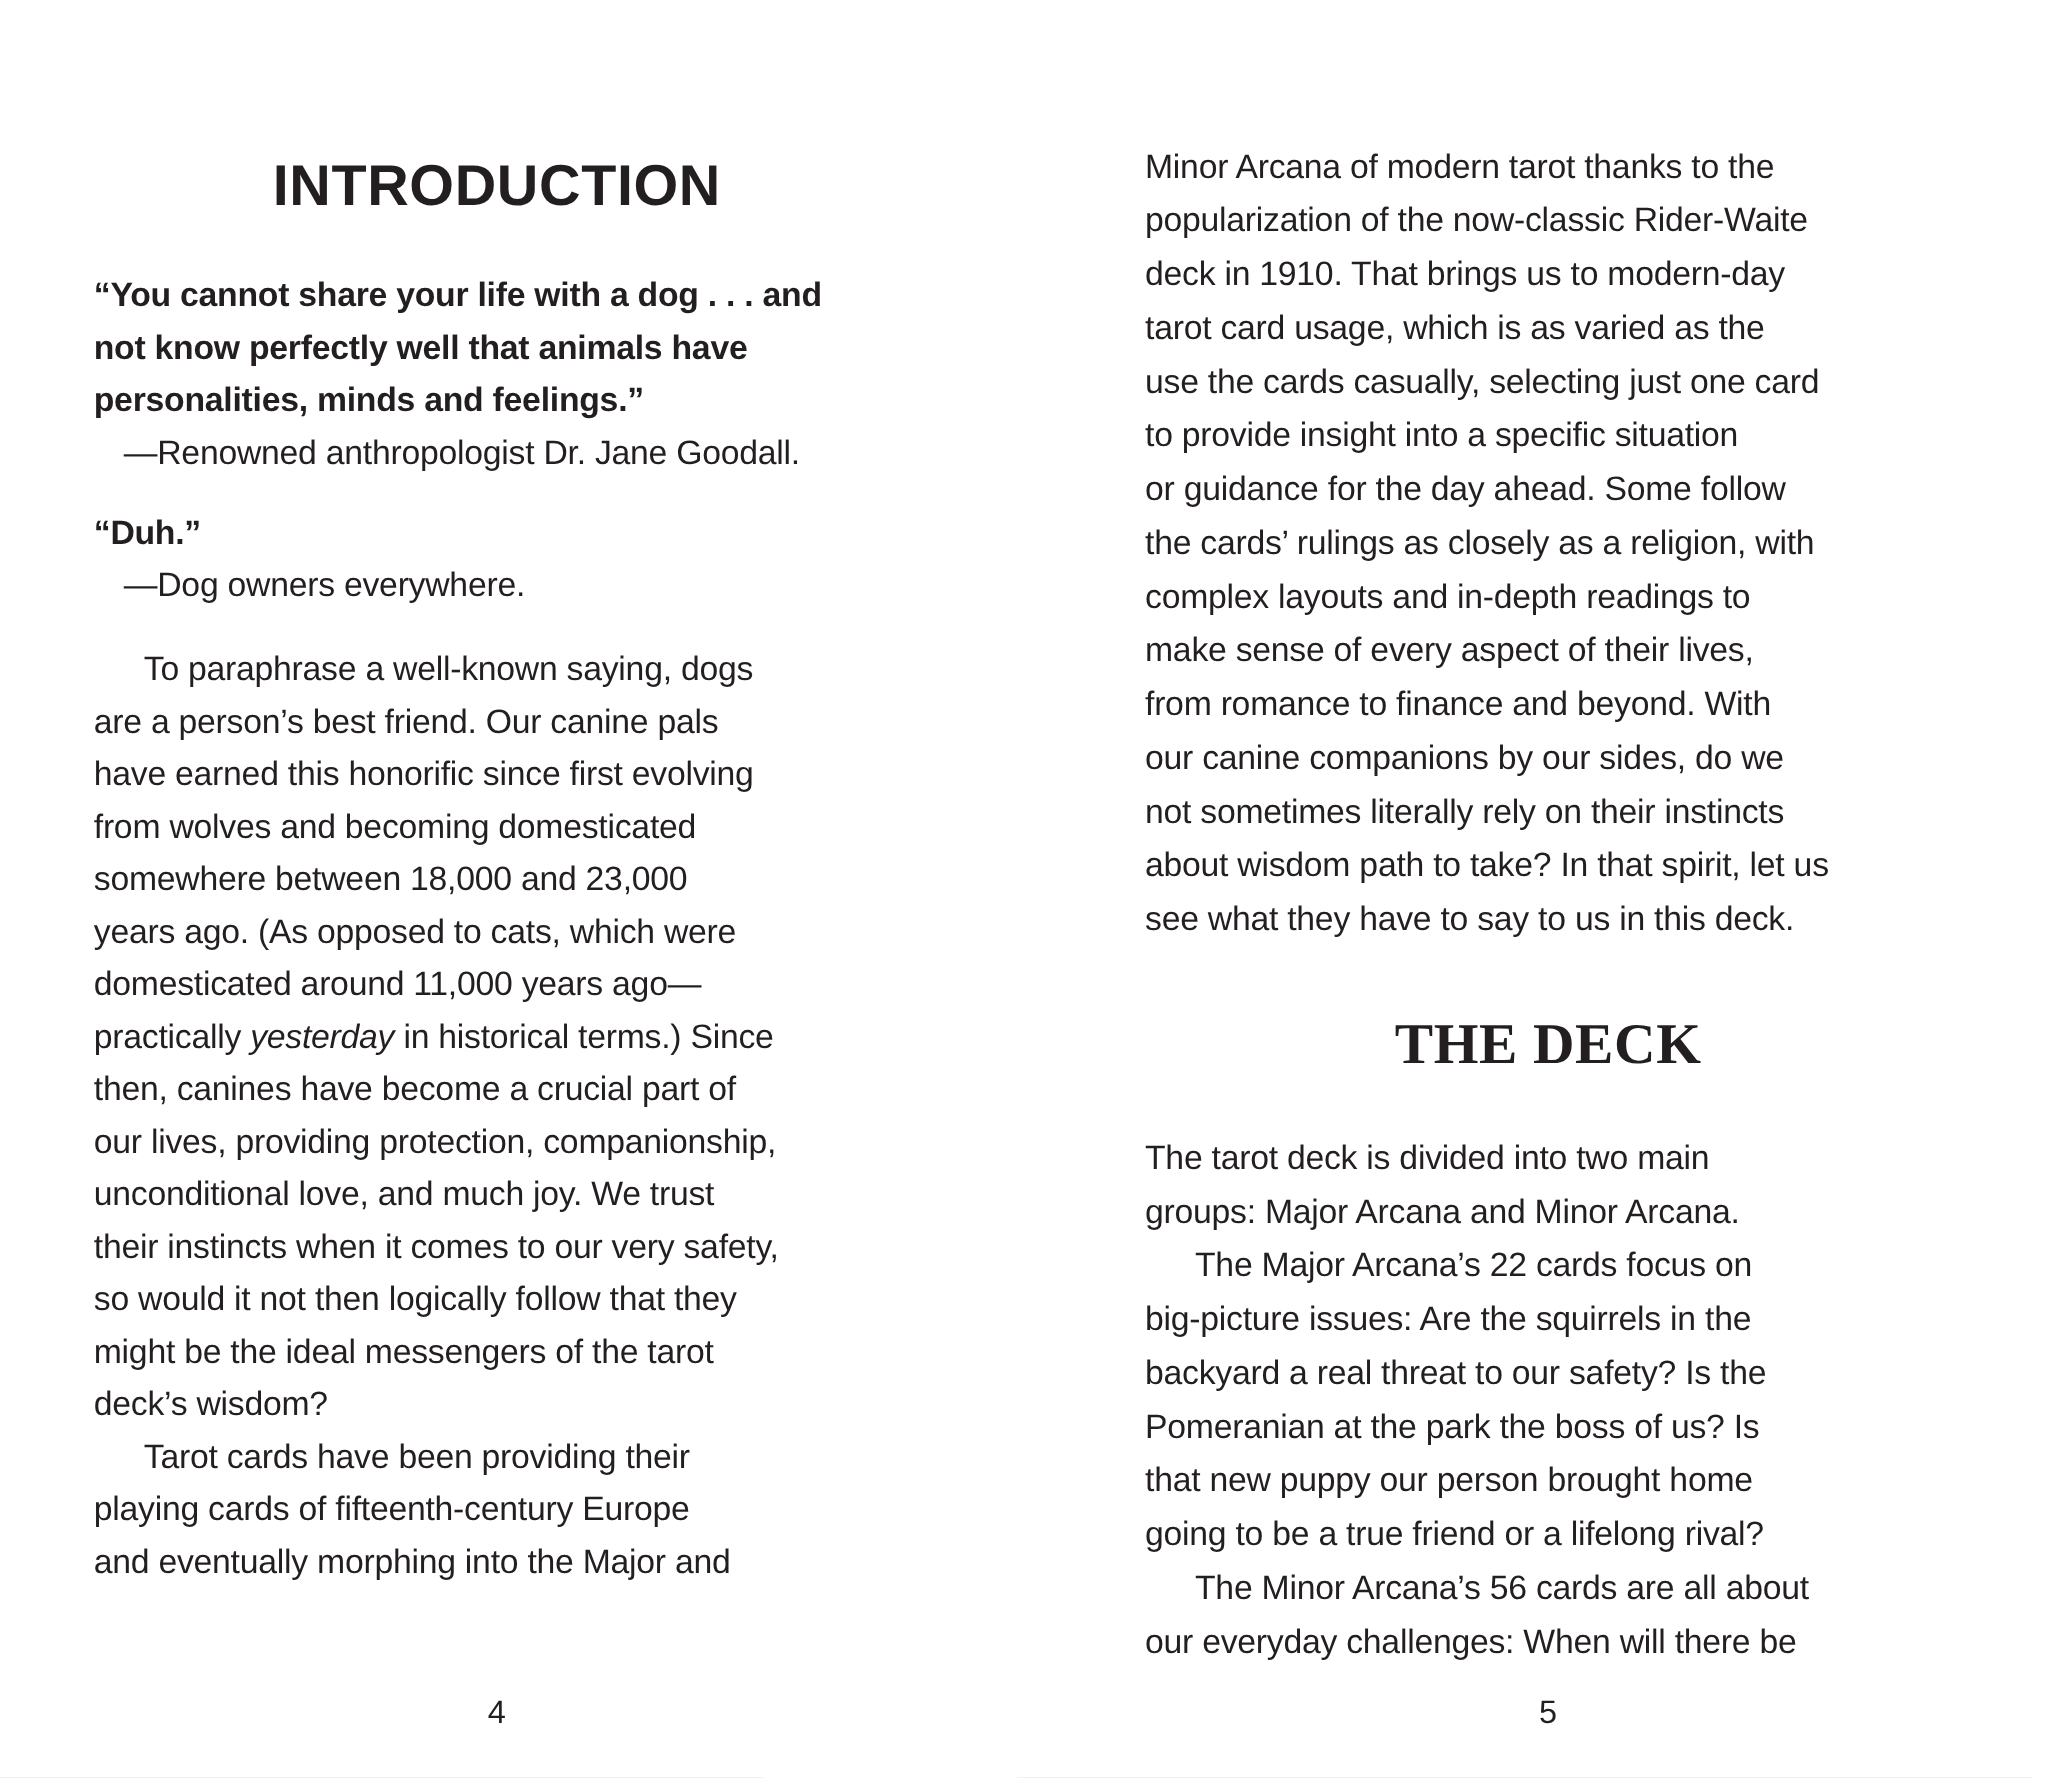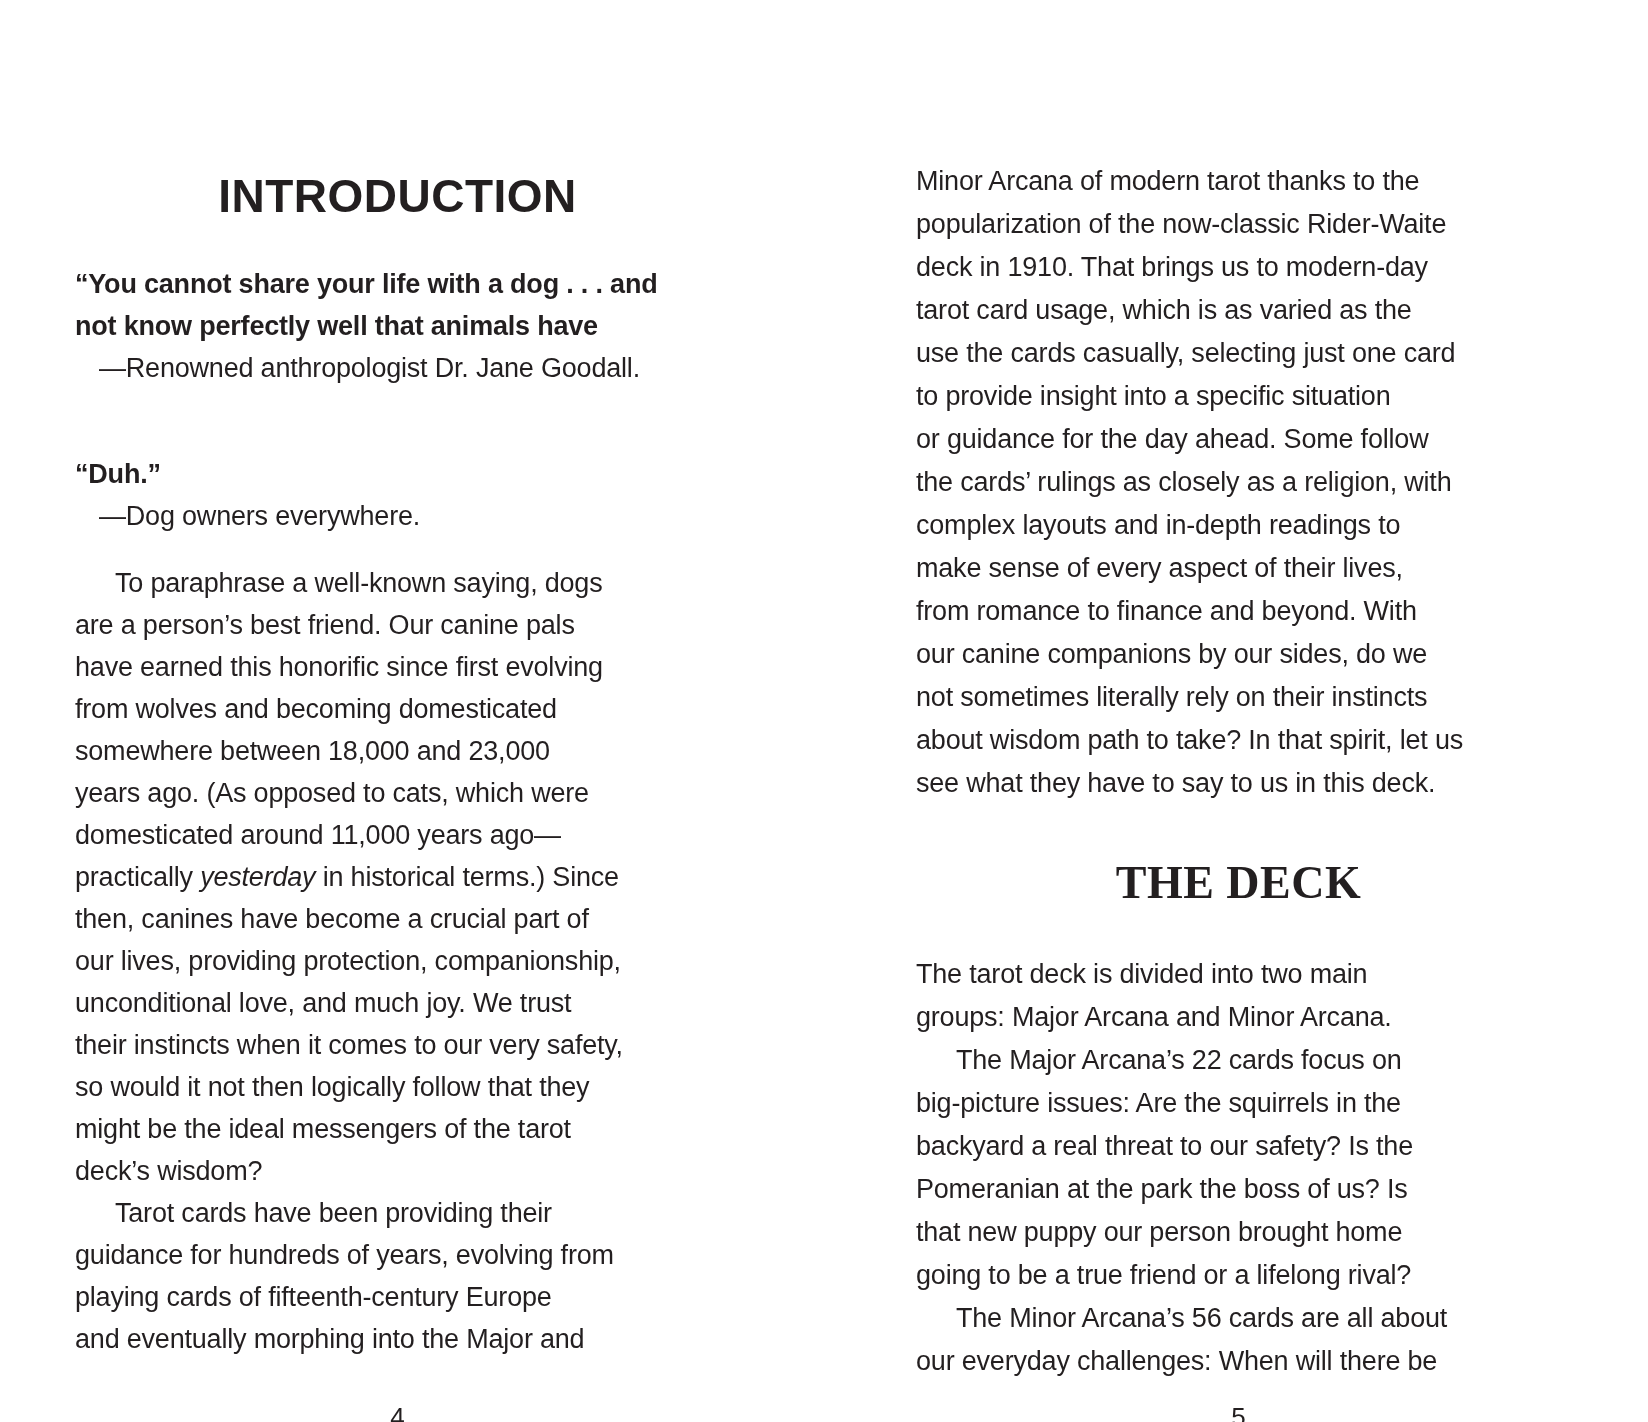--- a/index.html
+++ b/index.html
@@ -4,21 +4,21 @@
 <style>
   html,body { margin:0; padding:0; background:#e8e8e8; }
   .spread {
     position:relative;
     width:1648px; height:1422px;
     background:#ffffff;
     color:#231f20;
     font-family:"Liberation Sans", sans-serif;
     overflow:hidden;
   }
-  .abs { position:absolute;margin-top:48px; }
+  .abs { position:absolute; }
   .heading {
     font-size:46px;
     font-weight:700;
     line-height:50px;
     letter-spacing:0.5px;
     text-align:center;
     white-space:nowrap;
   }
   .body {
     font-size:27px;
@@ -43,20 +43,21 @@
 <div class="spread">
 
   <div>
 
     <div class="abs heading" style="left:75px; top:123px; width:645px;">INTRODUCTION</div>
 
     <div class="abs body" style="left:75px; top:215px; width:645px;">
       <div class="bold">
           <div class="line">“You cannot share your life with a dog . . . and</div>
           <div class="line">not know perfectly well that animals have</div>
+          <div class="line">personalities, minds and feelings.”</div>
         </div>
       <div class="attr">—Renowned anthropologist Dr. Jane Goodall.</div>
     </div>
 
     <div class="abs body" style="left:75px; top:405px; width:645px;">
       <div class="bold">
           <div class="line">“Duh.”</div>
         </div>
       <div class="attr">—Dog owners everywhere.</div>
     </div>
@@ -71,21 +72,20 @@
         <div class="line">domesticated around 11,000 years ago—</div>
         <div class="line">practically <em>yesterday</em> in historical terms.) Since</div>
         <div class="line">then, canines have become a crucial part of</div>
         <div class="line">our lives, providing protection, companionship,</div>
         <div class="line">unconditional love, and much joy. We trust</div>
         <div class="line">their instincts when it comes to our very safety,</div>
         <div class="line">so would it not then logically follow that they</div>
         <div class="line">might be the ideal messengers of the tarot</div>
         <div class="line">deck’s wisdom?</div>
         <div class="line line--indent">Tarot cards have been providing their</div>
-        <div class="line">guidance for hundreds of years, evolving from</div>
         <div class="line">playing cards of fifteenth-century Europe</div>
         <div class="line">and eventually morphing into the Major and</div>
       </div>
 
     <div class="abs pagenum" style="left:75px; top:1354px; width:645px;">4</div>
   </div>
 
   <div>
 
     <div class="abs body body-r" style="left:916px; top:112px; width:645px;">

